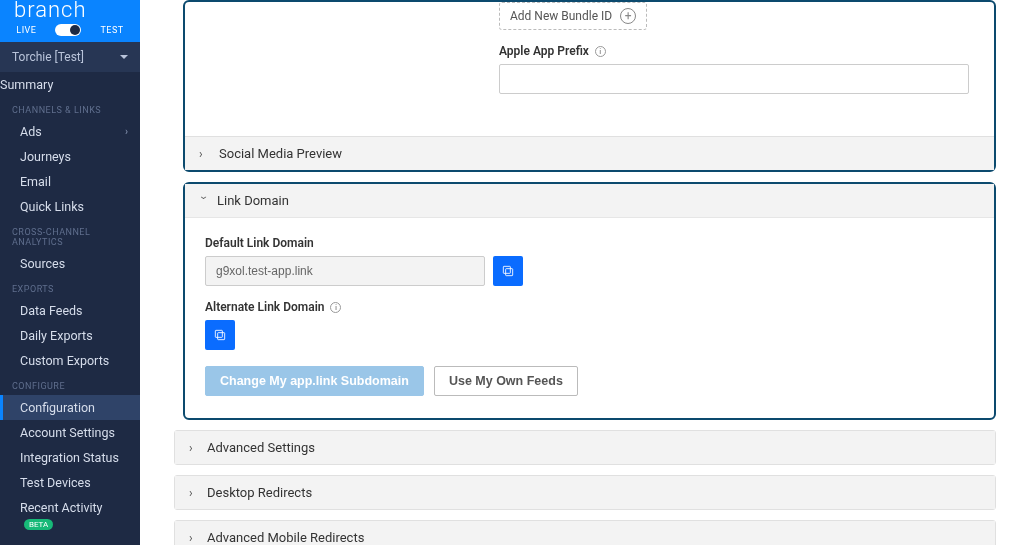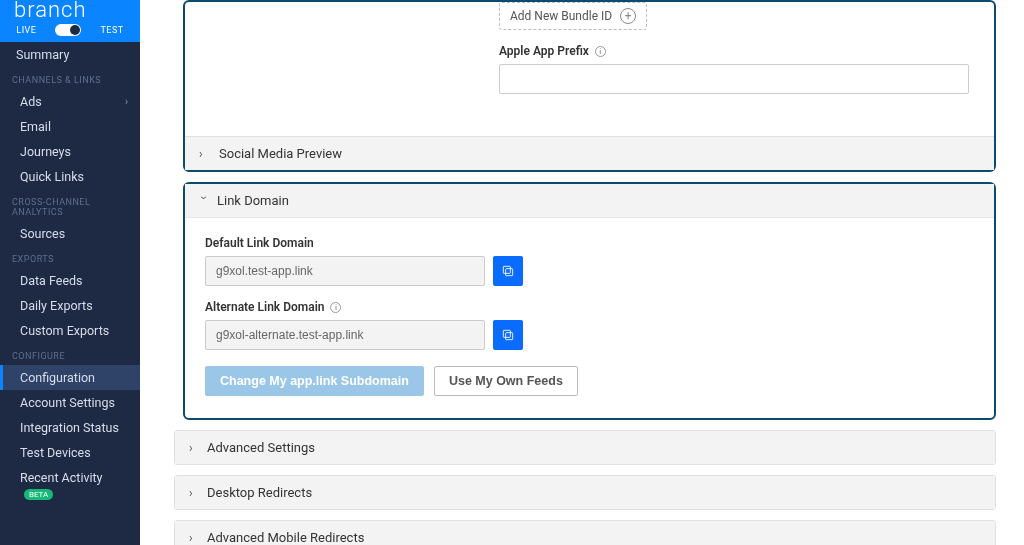--- a/index.html
+++ b/index.html
@@ -86,21 +86,21 @@
   }
   .sb-item {
     font-size: 12.5px;
     color: #d6ddeb;
     padding: 5px 12px 5px 20px;
     display: flex;
     align-items: center;
     justify-content: space-between;
     cursor: pointer;
   }
-  .sb-item.top { padding-left: 16px; }
+  .sb-item.top { padding-left: 0; }
   .sb-item.active {
     background: #2f4368;
     border-left: 3px solid #0a84ff;
     padding-left: 17px;
   }
   .sb-item .chev {
     font-size: 10px;
     color: #8896b3;
   }
   .beta {
@@ -273,35 +273,39 @@
 </head>
 <body>
 
 <nav class="sidebar">
   <div class="brand">branch</div>
   <div class="env-row">
     <span>LIVE</span>
     <div class="toggle"></div>
     <span>TEST</span>
   </div>
+  <div class="app-selector">
+    <span>Torchie [Test]</span>
+    <span class="caret"></span>
+  </div>
 
   <div class="sb-item top">
     <span>Summary</span>
   </div>
 
   <div class="sb-heading">CHANNELS &amp; LINKS</div>
   <div class="sb-item">
     <span>Ads</span>
     <span class="chev">›</span>
   </div>
   <div class="sb-item">
+    <span>Journeys</span>
+  </div>
+  <div class="sb-item">
     <span>Email</span>
-  </div>
-  <div class="sb-item">
-    <span>Journeys</span>
   </div>
   <div class="sb-item">
     <span>Quick Links</span>
   </div>
 
   <div class="sb-heading">CROSS-CHANNEL ANALYTICS</div>
   <div class="sb-item">
     <span>Sources</span>
   </div>
 
@@ -385,21 +389,20 @@
           </button>
         </div>
       </div>
 
       <div class="field-row">
         <div class="field-label">
           <span>Alternate Link Domain</span>
           <span class="info-circle">i</span>
         </div>
         <div class="input-copy-row">
-          <input class="text-input ro" type="text" readonly="" value="g9xol-alternate.test-app.link" style="">
           <button class="copy-btn">
             <svg viewBox="0 0 24 24">
               <rect x="8" y="8" width="12" height="12" rx="1"></rect>
               <rect x="4" y="4" width="12" height="12" rx="1"></rect>
             </svg>
           </button>
         </div>
       </div>
 
       <div class="btn-row">

